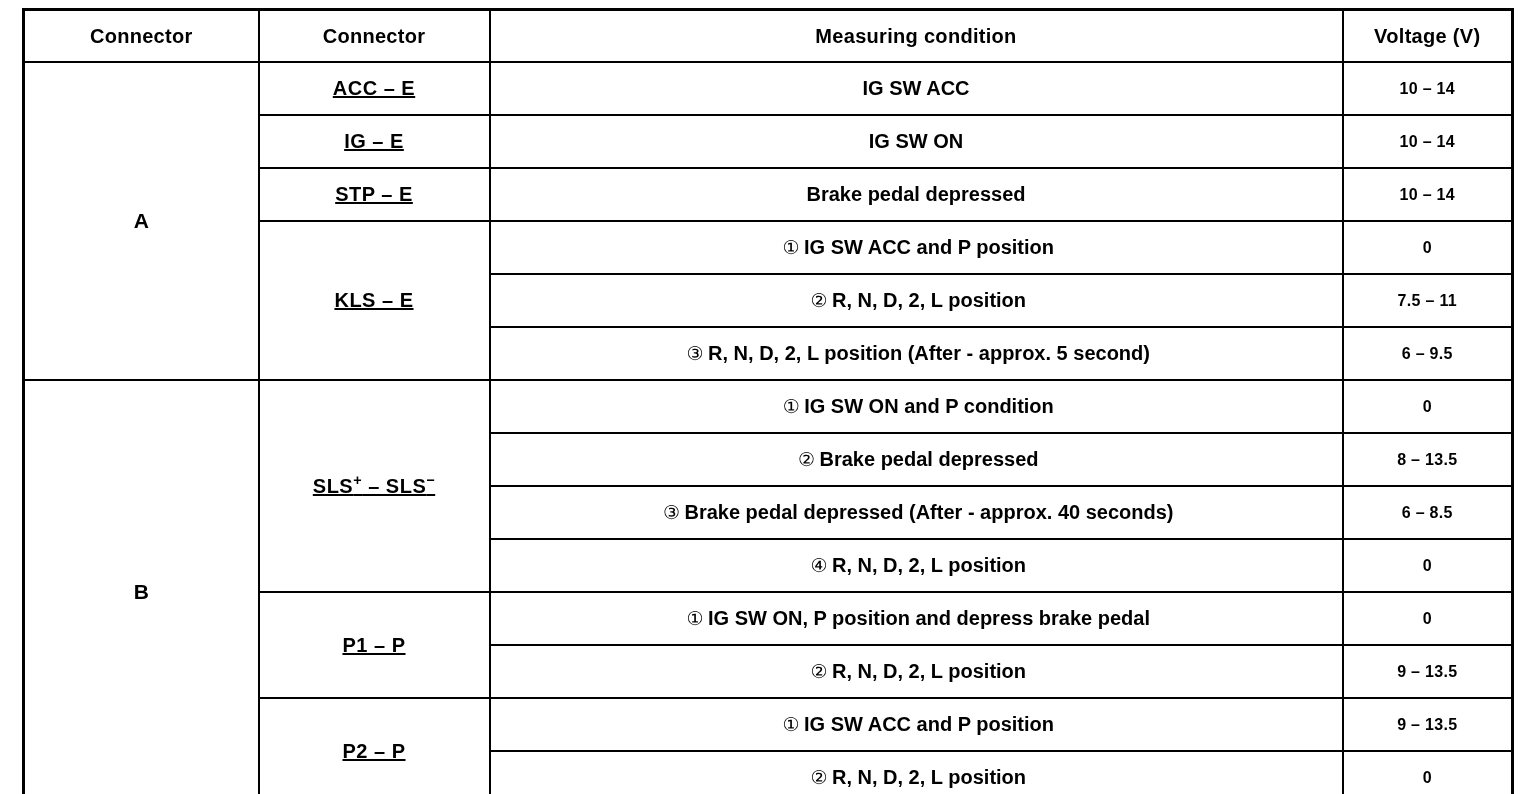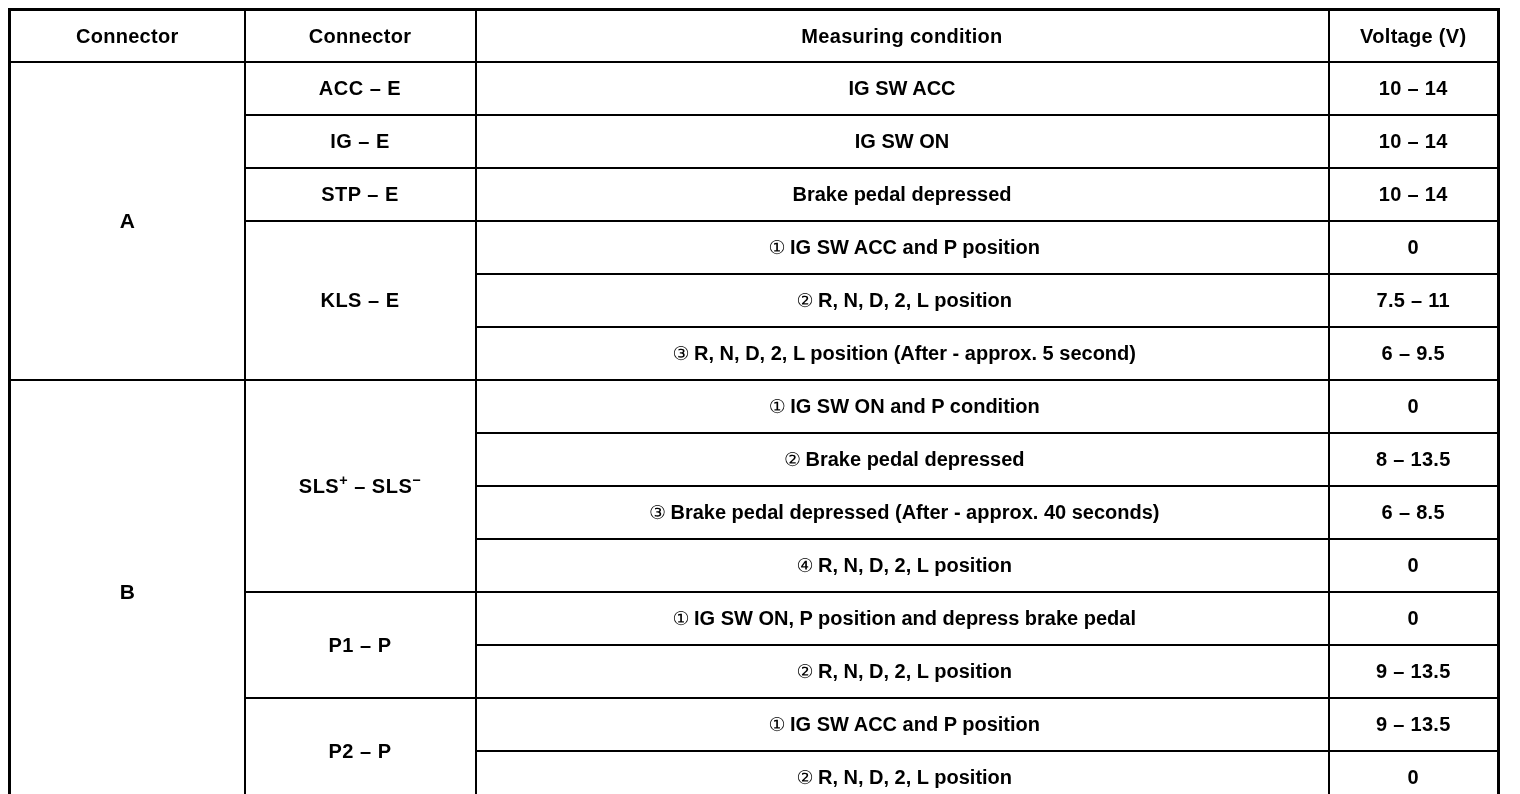--- a/index.html
+++ b/index.html
@@ -10,21 +10,21 @@
   }
   body {
     width: 1520px;
     height: 794px;
     font-family: "Liberation Sans", sans-serif;
     color: #000000;
     overflow: hidden;
   }
   #table-wrap {
     position: absolute;
-    left: 8px;
+    left: 22px;
     top: 8px;
     width: 1470px;
     height: 774px;
   }
   table.spec {
     border-collapse: collapse;
     table-layout: fixed;
     width: 1489px;
     height: 774px;
     background: #fff;
@@ -52,31 +52,32 @@
     height: 50px;
   }
   td.connector-cell {
     text-align: center;
     font-size: 21px;
   }
   td.terminal-cell {
     text-align: center;
     font-size: 20px;
     letter-spacing: 0.5px;
+    text-decoration: underline;
   }
   td.condition-cell {
     text-align: center;
     font-size: 20px;
     padding-left: 16px;
     height: 51px;
     white-space: nowrap;
   }
   td.voltage-cell {
     text-align: center;
-    font-size: 20px;
+    font-size: 16px;
     letter-spacing: 0.3px;
   }
   .marker {
     display: inline-block;
     min-width: 26px;
     font-size: 19px;
     font-weight: normal;
   }
   .cond-text { display: inline; }
   sup.sgn {

